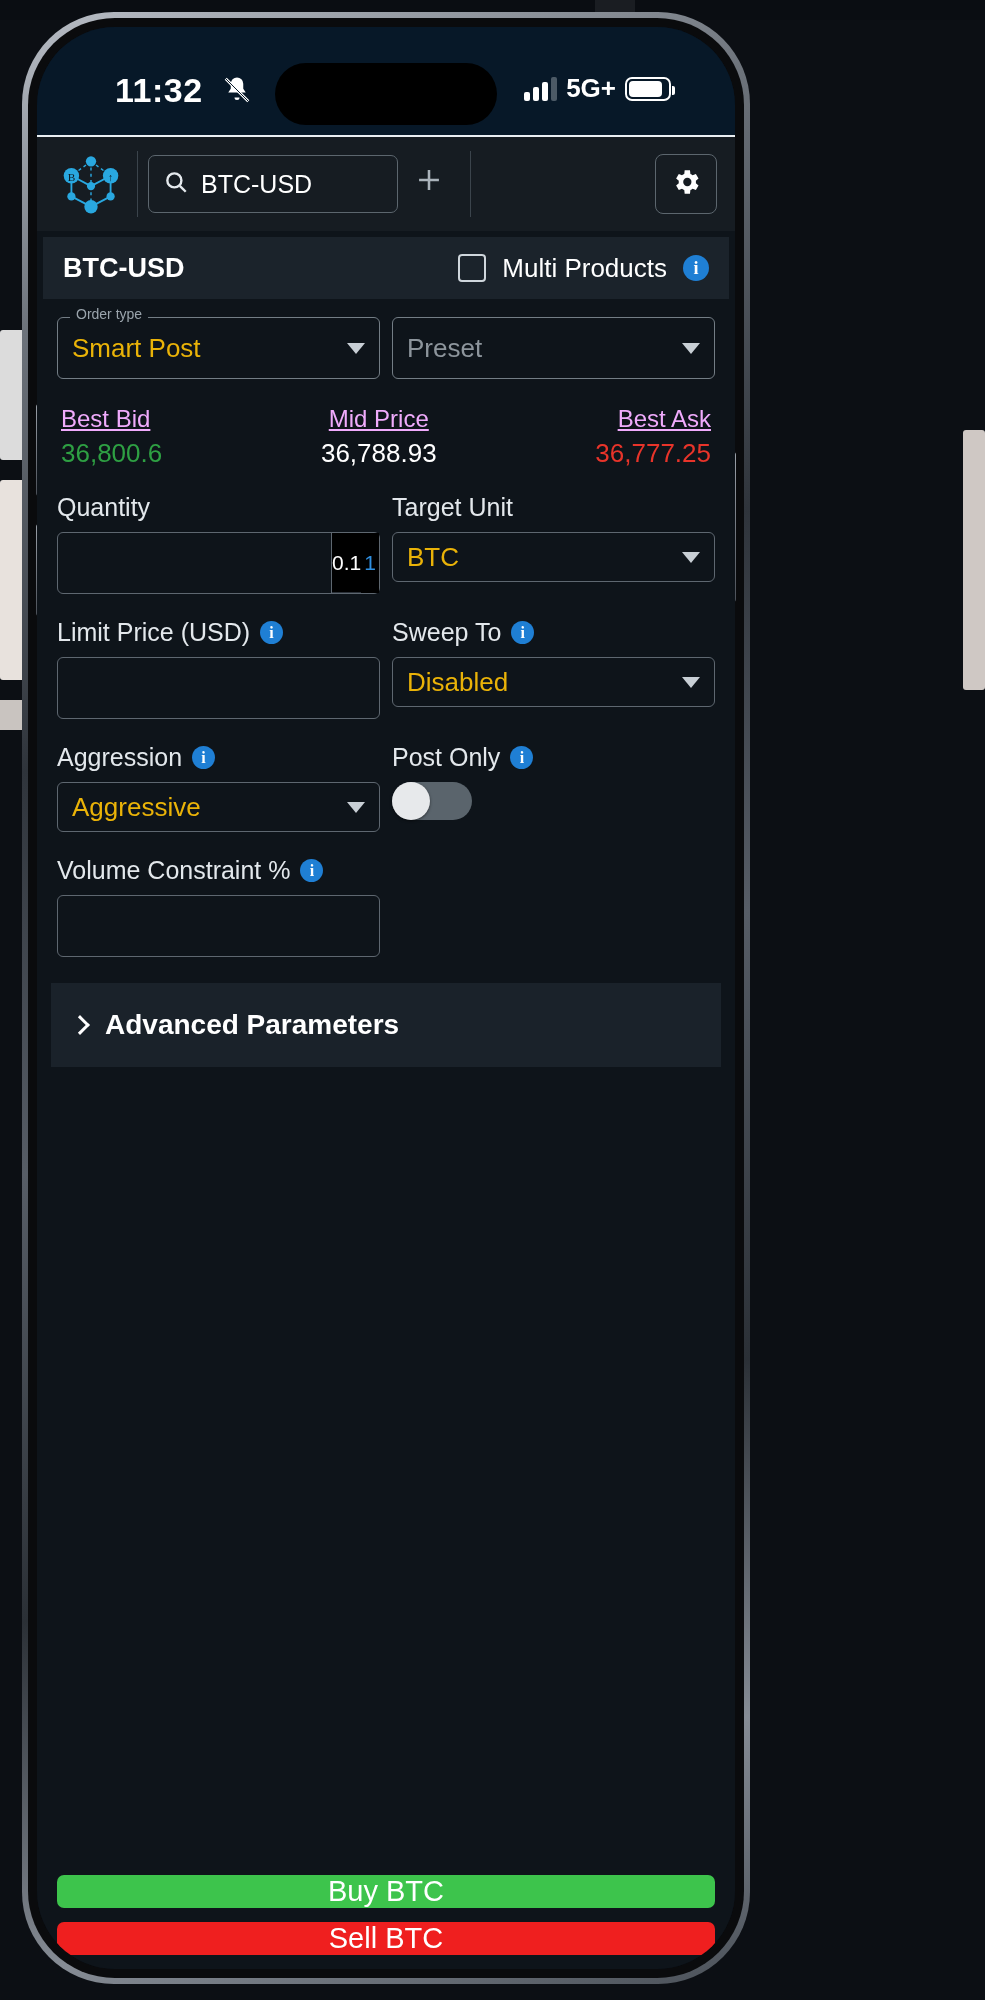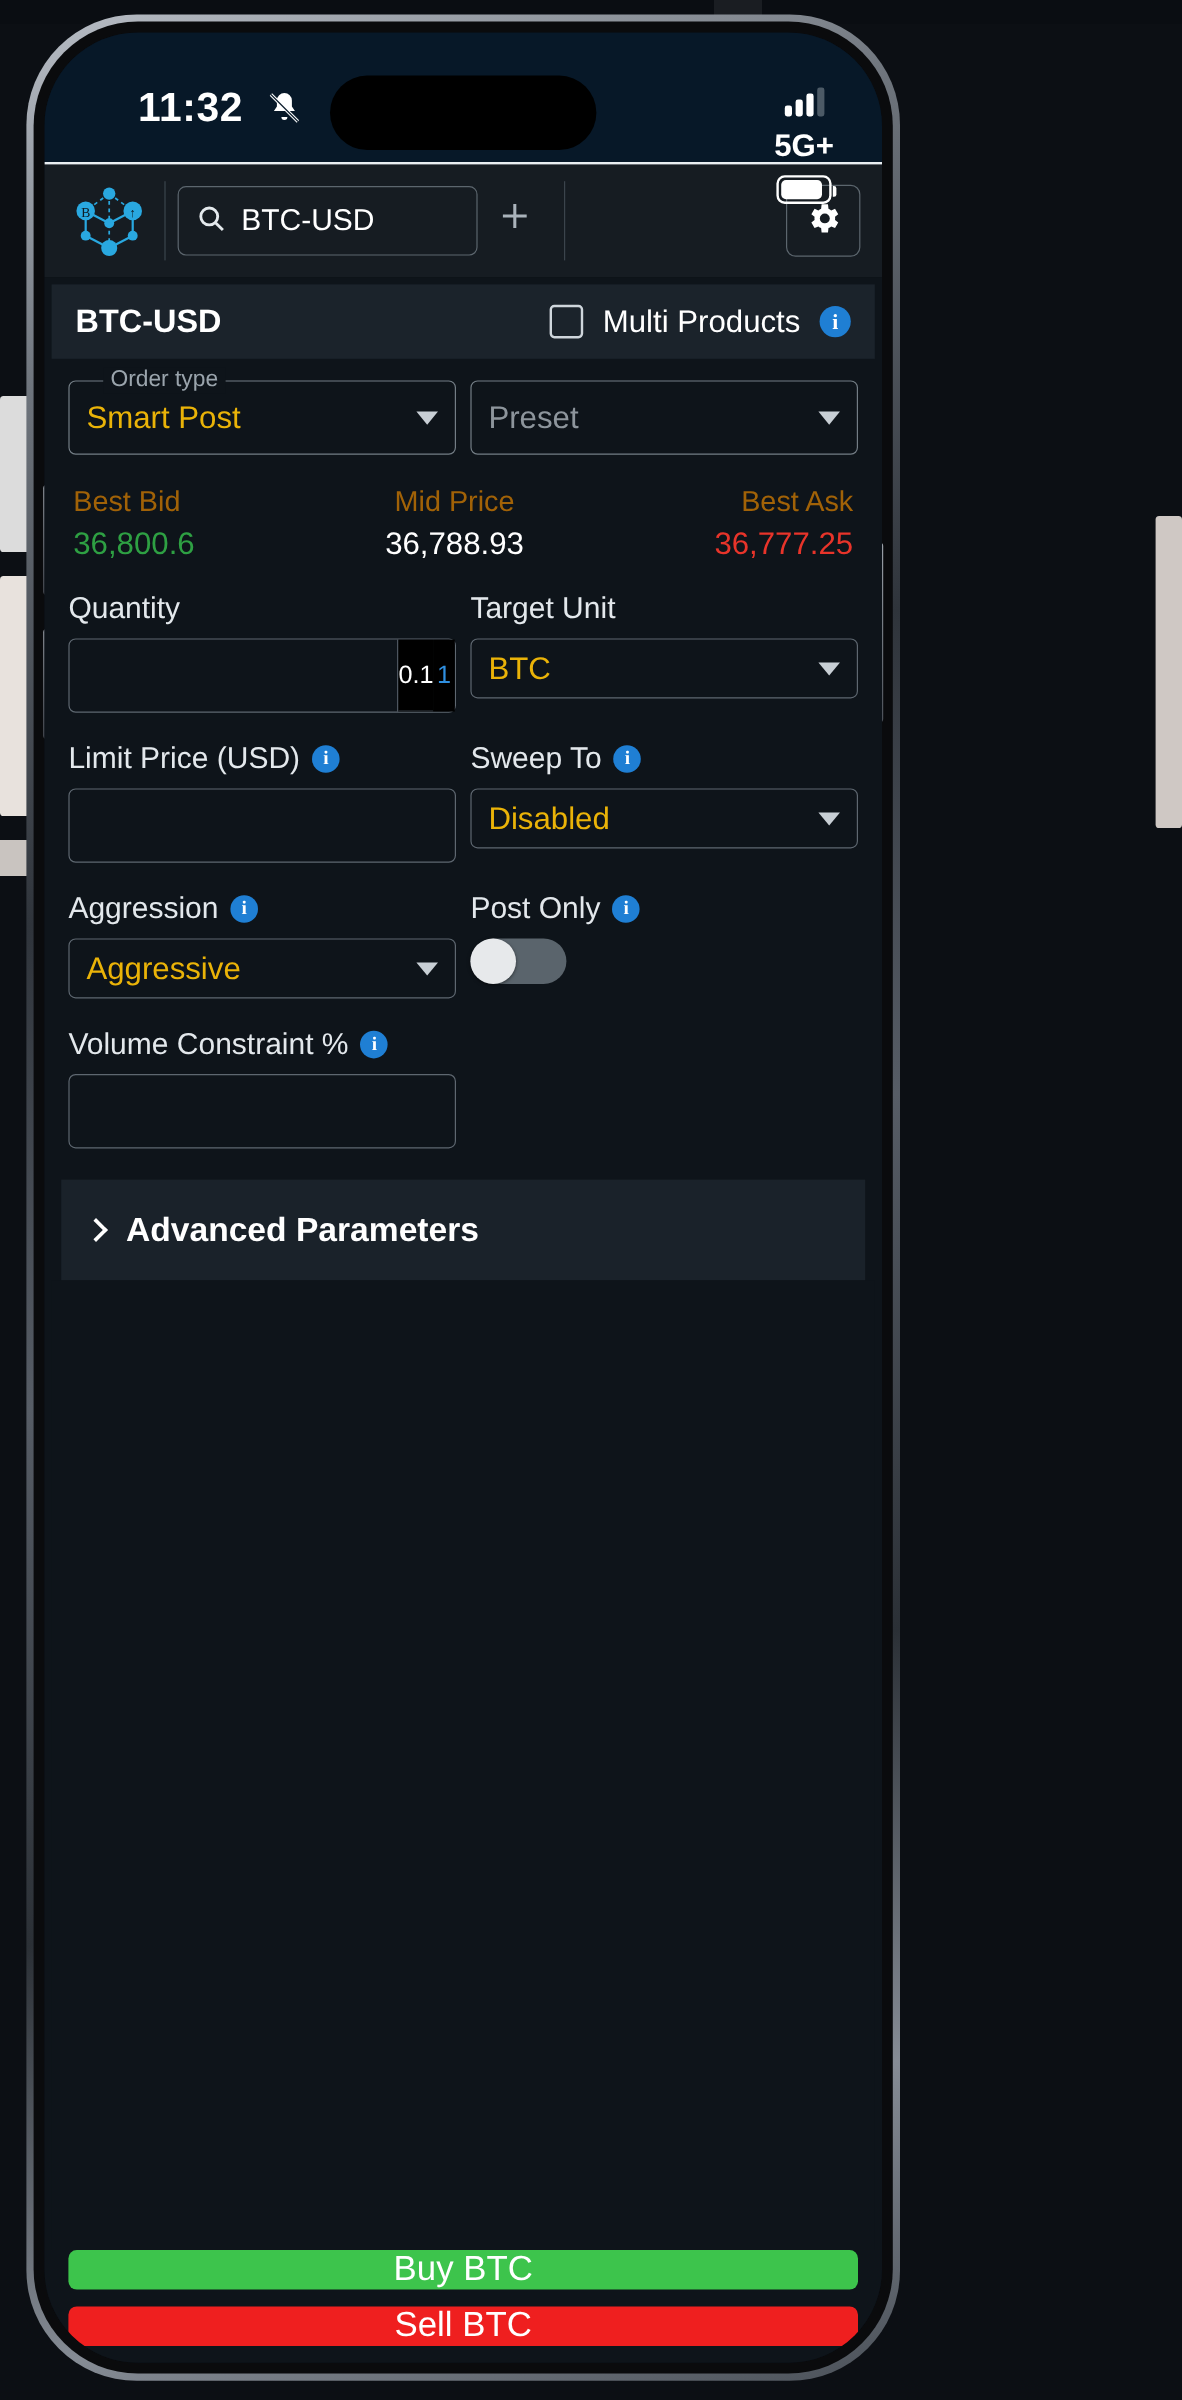--- a/index.html
+++ b/index.html
@@ -69,22 +69,22 @@
     position: absolute; left: 78px; top: 44px;
     color: #ffffff; font-size: 34px; font-weight: 600; letter-spacing: .5px;
   }
   .sb-bellicon { position: absolute; left: 185px; top: 48px; width: 30px; height: 30px; }
   .dynamic-island {
     position: absolute; left: 50%; transform: translateX(-50%);
     top: 36px; width: 222px; height: 62px;
     background: #000; border-radius: 34px;
   }
   .sb-right {
-    position: absolute; right: 40px; top: 46px;
-    display: flex; align-items: center; gap: 9px; flex-direction: column;
+    position: absolute; right: 64px; top: 46px;
+    display: flex; align-items: center; gap: 9px;
   }
   .sig-bars { display:flex; align-items:flex-end; gap:3px; height: 24px; }
   .sig-bars i { display:block; width:6px; background:#ffffff; border-radius:2px; }
   .sig-bars i:nth-child(1){height:9px;}
   .sig-bars i:nth-child(2){height:14px;}
   .sig-bars i:nth-child(3){height:19px;}
   .sig-bars i:nth-child(4){height:24px; background:#4c5a66;}
   .sb-net { color:#fff; font-size:26px; font-weight:600; }
   .battery {
     width: 46px; height: 24px; border: 2px solid #ffffff; border-radius: 7px;
@@ -162,41 +162,41 @@
 
   
   .field-outlined {
     position: relative;
     border: 1px solid #737d85; border-radius: 6px;
     height: 62px;
     display: flex; align-items: center;
     padding: 0 14px;
   }
   .field-outlined > legend {
-    position: absolute; top: -12px; left: 28px;
+    position: absolute; top: -12px; left: 12px;
     background: #0e141a; padding: 0 6px;
-    color: #9aa4ac; font-size: 19px;
+    color: #9aa4ac; font-size: 14px;
   }
   .field-val { color: #eab308; font-size: 26px; }
   .field-val.placeholder { color: #8d959c; }
   .caret {
     margin-left: auto; width: 0; height: 0;
     border-left: 9px solid transparent; border-right: 9px solid transparent;
     border-top: 11px solid #c8cfd5;
   }
 
   
   .prices {
     display: flex; justify-content: space-between;
     margin: 26px 4px 0 4px;
   }
   .price-cell { text-align: center; }
   .price-cell.left { text-align: left; }
   .price-cell.right { text-align: right; }
-  .price-lbl { color:#a16207; font-size: 24px; }
+  .price-lbl { color:#f0abfc; font-size: 24px; text-decoration: underline; }
   .price-val { font-size: 26px; margin-top: 5px; }
   .price-val.bid { color: #2ea043; }
   .price-val.mid { color: #ffffff; }
   .price-val.ask { color: #e8342a; }
 
   
   .group { margin-top: 24px; }
   .grp-label {
     display: flex; align-items: center; gap: 10px;
     color: #e3e8ec; font-size: 25px; margin-bottom: 10px;

